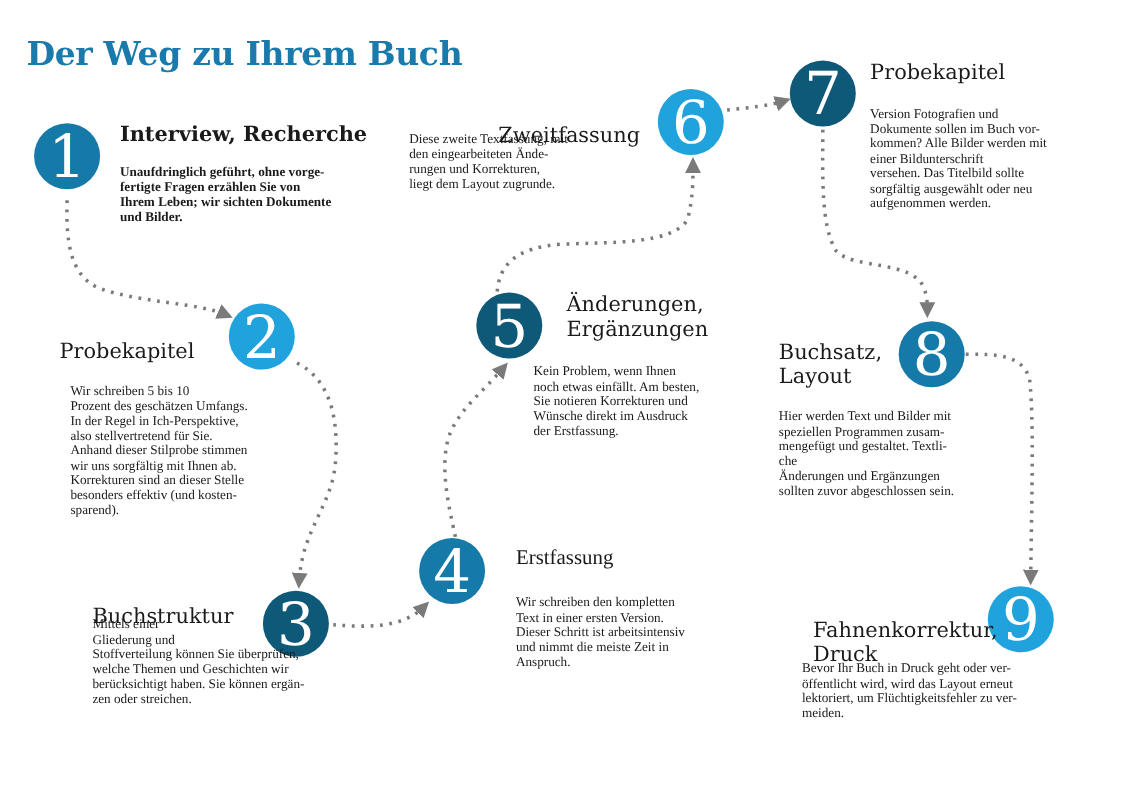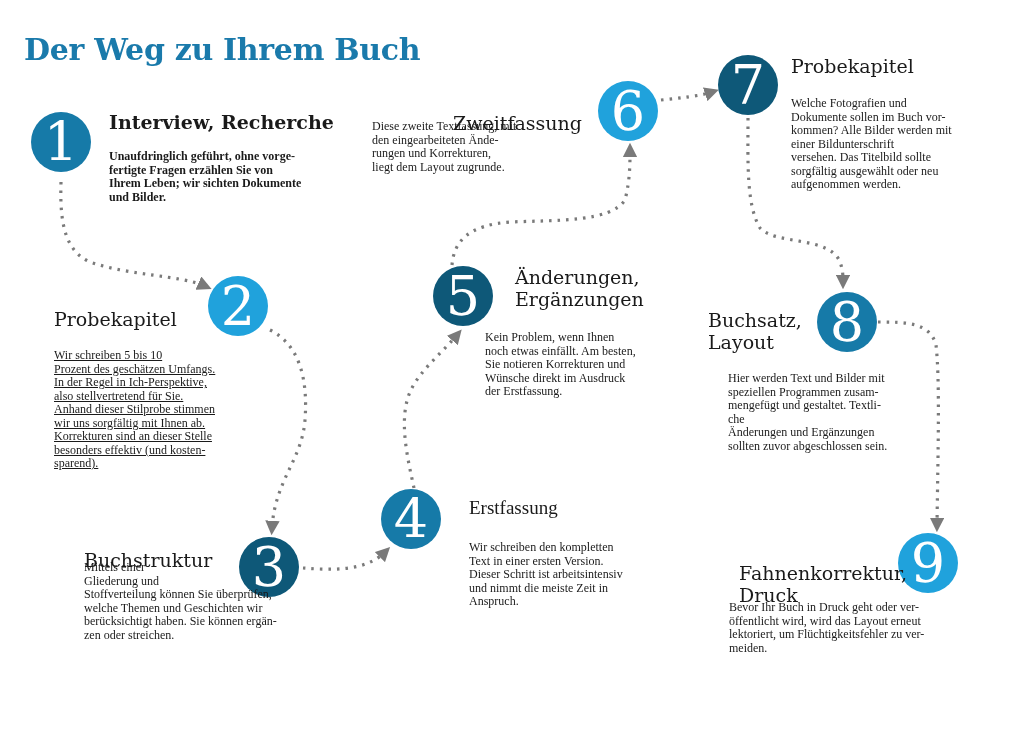--- a/index.html
+++ b/index.html
@@ -51,21 +51,21 @@
   <div class="heading" style="left:109px;top:111px;font-weight:bold;">Interview, Recherche</div>
   <div class="body" style="left:109px;top:150px;font-weight:bold;">Unaufdringlich geführt, ohne vorge-
 fertigte Fragen erzählen Sie von
 Ihrem Leben; wir sichten Dokumente
 und Bilder.</div>
 </div>
 
 <div>
   <div class="circle" style="left:208px;top:276px;width:60px;height:60px;line-height:62px;font-size:54px;background:#20a2dc;">2</div>
   <div class="heading" style="left:54px;top:308px;">Probekapitel</div>
-  <div class="body" style="left:54px;top:349px;text-decoration:underline;">Wir schreiben 5 bis 10
+  <div class="body" style="left:64px;top:349px;">Wir schreiben 5 bis 10
 Prozent des geschätzen Umfangs.
 In der Regel in Ich-Perspektive,
 also stellvertretend für Sie.
 Anhand dieser Stilprobe stimmen
 wir uns sorgfältig mit Ihnen ab.
 Korrekturen sind an dieser Stelle
 besonders effektiv (und kosten-
 sparend).</div>
 </div>
 
@@ -106,34 +106,34 @@
   <div class="heading" style="left:453px;top:76px;margin-top:36px;">Zweitfassung</div>
   <div class="body" style="left:372px;top:120px;">Diese zweite Textfassung, mit
 den eingearbeiteten Ände-
 rungen und Korrekturen,
 liegt dem Layout zugrunde.</div>
 </div>
 
 <div>
   <div class="circle" style="left:718px;top:55px;width:60px;height:60px;line-height:62px;font-size:54px;background:#0e5878;">7</div>
   <div class="heading" style="left:791px;top:55px;">Probekapitel</div>
-  <div class="body" style="left:791px;top:97px;">Welche Fotografien und
+  <div class="body" style="left:791px;top:97px;">Version Fotografien und
 Dokumente sollen im Buch vor-
 kommen? Alle Bilder werden mit
 einer Bildunterschrift
 versehen. Das Titelbild sollte
 sorgfältig ausgewählt oder neu
 aufgenommen werden.</div>
 </div>
 
 <div>
   <div class="circle" style="left:817px;top:292px;width:60px;height:60px;line-height:62px;font-size:54px;background:#167aa8;">8</div>
   <div class="heading" style="left:708px;top:309px;">Buchsatz,
 Layout</div>
-  <div class="body" style="left:728px;top:372px;">Hier werden Text und Bilder mit
+  <div class="body" style="left:708px;top:372px;">Hier werden Text und Bilder mit
 speziellen Programmen zusam-
 mengefügt und gestaltet. Textli-
 che
 Änderungen und Ergänzungen
 sollten zuvor abgeschlossen sein.</div>
 </div>
 
 <div>
   <div class="circle" style="left:898px;top:533px;width:60px;height:60px;line-height:62px;font-size:54px;background:#20a2dc;">9</div>
   <div class="heading" style="left:739px;top:541px;margin-top:21px;">Fahnenkorrektur,

